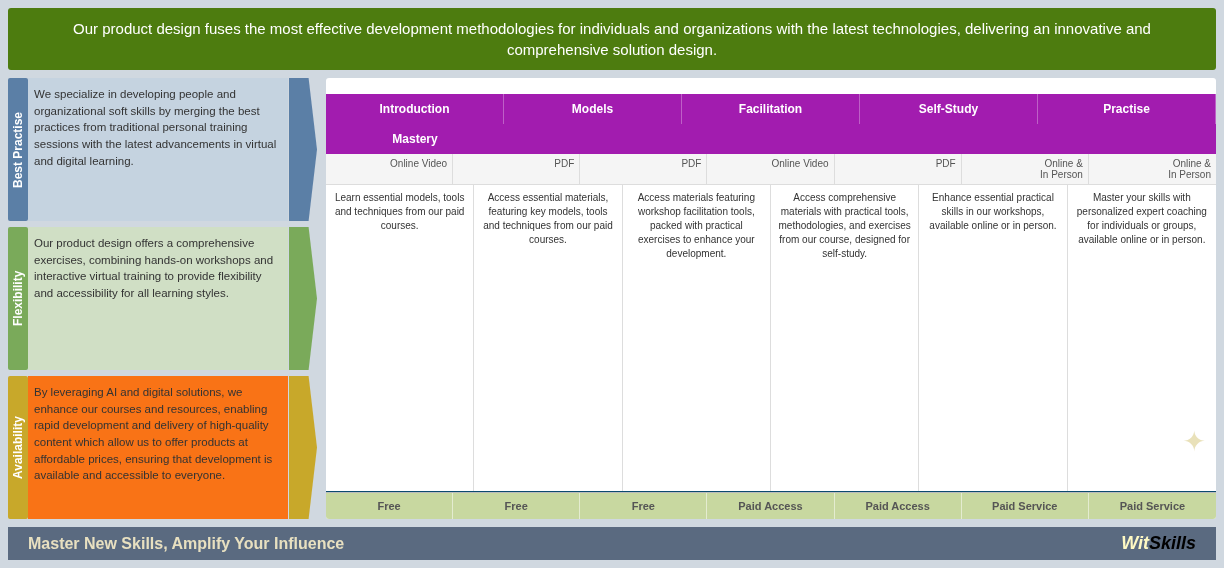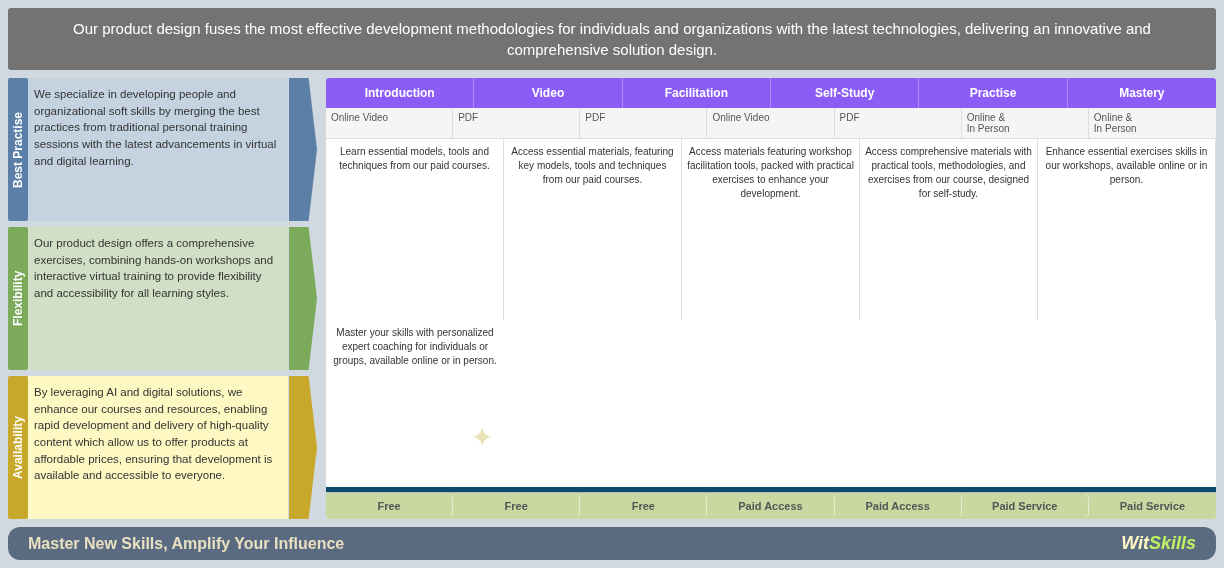--- a/index.html
+++ b/index.html
@@ -12,21 +12,21 @@
     }
     .outer {
       width: 1224px;
       height: 568px;
       background: #d0d8e0;
       display: flex;
       flex-direction: column;
       padding: 8px;
     }
     .header-box {
-      background: #737373;
+      background: #4d7c0f;
       color: white;
       text-align: center;
       padding: 10px 20px;
       font-size: 15px;
       line-height: 1.4;
       border-radius: 3px;
       margin-bottom: 8px;
     }
     .main-area {
       display: flex;
@@ -71,21 +71,21 @@
       line-height: 1.45;
       position: relative;
     }
     .section-content-blue {
       background: #c5d3e0;
     }
     .section-content-green {
       background: #d0dfc5;
     }
     .section-content-yellow {
-      background: #fef9c3;
+      background: #f97316;
     }
     .arrow-shape {
       width: 30px;
       display: flex;
       align-items: center;
       justify-content: center;
     }
     
     .arrow-blue {
       background: #5b7fa6;
@@ -114,53 +114,54 @@
     .table-container {
       flex: 1;
       background: white;
       border-radius: 3px;
       overflow: hidden;
       display: flex;
       flex-direction: column;
     }
     .table-header {
       display: grid;
-      grid-template-columns: repeat(6, 1fr);
-      background: #8b5cf6;
+      grid-template-columns: repeat(5, 1fr);
+      background: #a21caf;
+      margin-top: 16px;
     }
     .th-cell {
       padding: 8px 5px;
       text-align: center;
       font-weight: bold;
       font-size: 12px;
       color: #fff;
       border-right: 1px solid rgba(255,255,255,0.3);
     }
     .th-cell:last-child { border-right: none; }
 
     .table-sub-row {
       display: grid;
       grid-template-columns: repeat(7, 1fr);
       background: #f5f5f5;
       border-bottom: 1px solid #ddd;
     }
     .sub-cell {
       padding: 4px 5px;
-      text-align: left;
+      text-align: right;
       font-size: 10px;
       color: #555;
       border-right: 1px solid #ddd;
     }
     .sub-cell:last-child { border-right: none; }
 
     .table-desc-row {
       display: grid;
-      grid-template-columns: repeat(5, 1fr);
-      flex: 1;
-      border-bottom: 5px solid #0c4a6e;
+      grid-template-columns: repeat(6, 1fr);
+      flex: 1;
+      border-bottom: 1px solid #0c4a6e;
     }
     .desc-cell {
       padding: 6px 5px;
       font-size: 10px;
       color: #333;
       text-align: center;
       border-right: 1px solid #ddd;
       line-height: 1.4;
     }
     .desc-cell:last-child { border-right: none; }
@@ -171,46 +172,45 @@
       background: #c8d8a0;
       border-top: 1px solid #bbb;
     }
     .foot-cell {
       padding: 7px 5px;
       text-align: center;
       font-size: 11px;
       font-weight: bold;
       color: #555;
       border-right: 1px solid rgba(255,255,255,0.5);
-      border-radius: 6px;
     }
     .foot-cell:last-child { border-right: none; }
 
     .bottom-bar {
       background: #5a6a80;
       display: flex;
       align-items: center;
       justify-content: space-between;
       padding: 6px 20px;
       margin-top: 8px;
-      border-radius: 12px;
+      border-radius: 0;
     }
     .bottom-tagline {
       font-size: 16px;
       font-weight: bold;
       color: #e8e0c0;
     }
     .bottom-brand {
       font-size: 18px;
       font-weight: bold;
       color: white;
       font-style: italic;
     }
     .brand-wit { color: #fef9c3; }
-    .brand-skills { color: #bef264; }
+    .brand-skills { color: #000000; }
 
     
     .mastery-star {
       position: absolute;
       bottom: 30px;
       right: 10px;
       font-size: 28px;
       color: rgba(200,180,80,0.4);
     }
   </style>
@@ -248,21 +248,21 @@
             <div class="arrow-yellow"></div>
           </div>
         </div>
       </div>
 
     <div class="right-panel">
       <div class="table-container">
         <div class="table-header">
 
         <div class="th-cell">Introduction</div>
-            <div class="th-cell">Video</div>
+            <div class="th-cell">Models</div>
             <div class="th-cell">Facilitation</div>
             <div class="th-cell">Self-Study</div>
             <div class="th-cell">Practise</div>
             <div class="th-cell">Mastery</div>
           </div>
         <div class="table-sub-row">
 
         <div class="sub-cell" style="white-space: pre-line;">Online Video</div>
             <div class="sub-cell" style="white-space: pre-line;">PDF</div>
             <div class="sub-cell" style="white-space: pre-line;">PDF</div>
@@ -272,21 +272,21 @@
 In Person</div>
             <div class="sub-cell" style="white-space: pre-line;">Online &amp;
 In Person</div>
           </div>
         <div class="table-desc-row">
 
         <div class="desc-cell">Learn essential models, tools and techniques from our paid courses.</div>
             <div class="desc-cell">Access essential materials, featuring key models, tools and techniques from our paid courses.</div>
             <div class="desc-cell">Access materials featuring workshop facilitation tools, packed with practical exercises to enhance your development.</div>
             <div class="desc-cell">Access comprehensive materials with practical tools, methodologies, and exercises from our course, designed for self-study.</div>
-            <div class="desc-cell">Enhance essential exercises skills in our workshops, available online or in person.</div>
+            <div class="desc-cell">Enhance essential practical skills in our workshops, available online or in person.</div>
             <div class="desc-cell" style="position: relative;">Master your skills with personalized expert coaching for individuals or groups, available online or in person.<div class="mastery-star">✦</div></div>
           </div>
         <div class="table-footer-row">
 
         <div class="foot-cell">Free</div>
             <div class="foot-cell">Free</div>
             <div class="foot-cell">Free</div>
             <div class="foot-cell">Paid Access</div>
             <div class="foot-cell">Paid Access</div>
             <div class="foot-cell">Paid Service</div>

